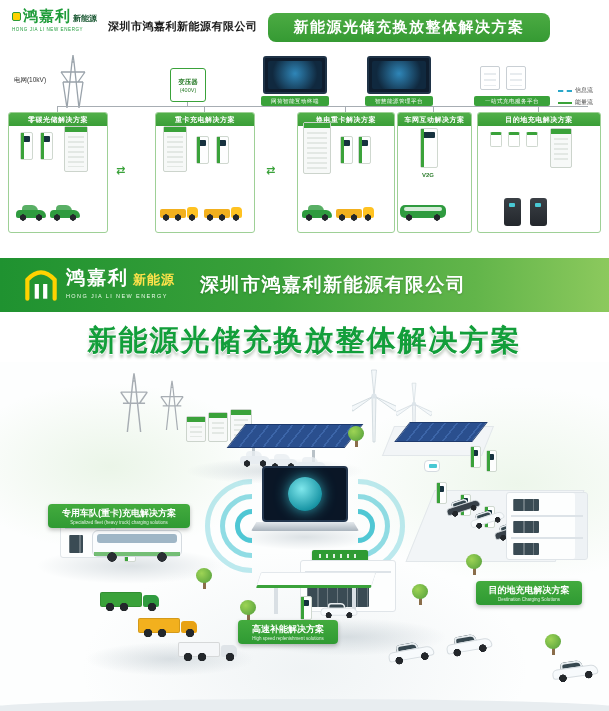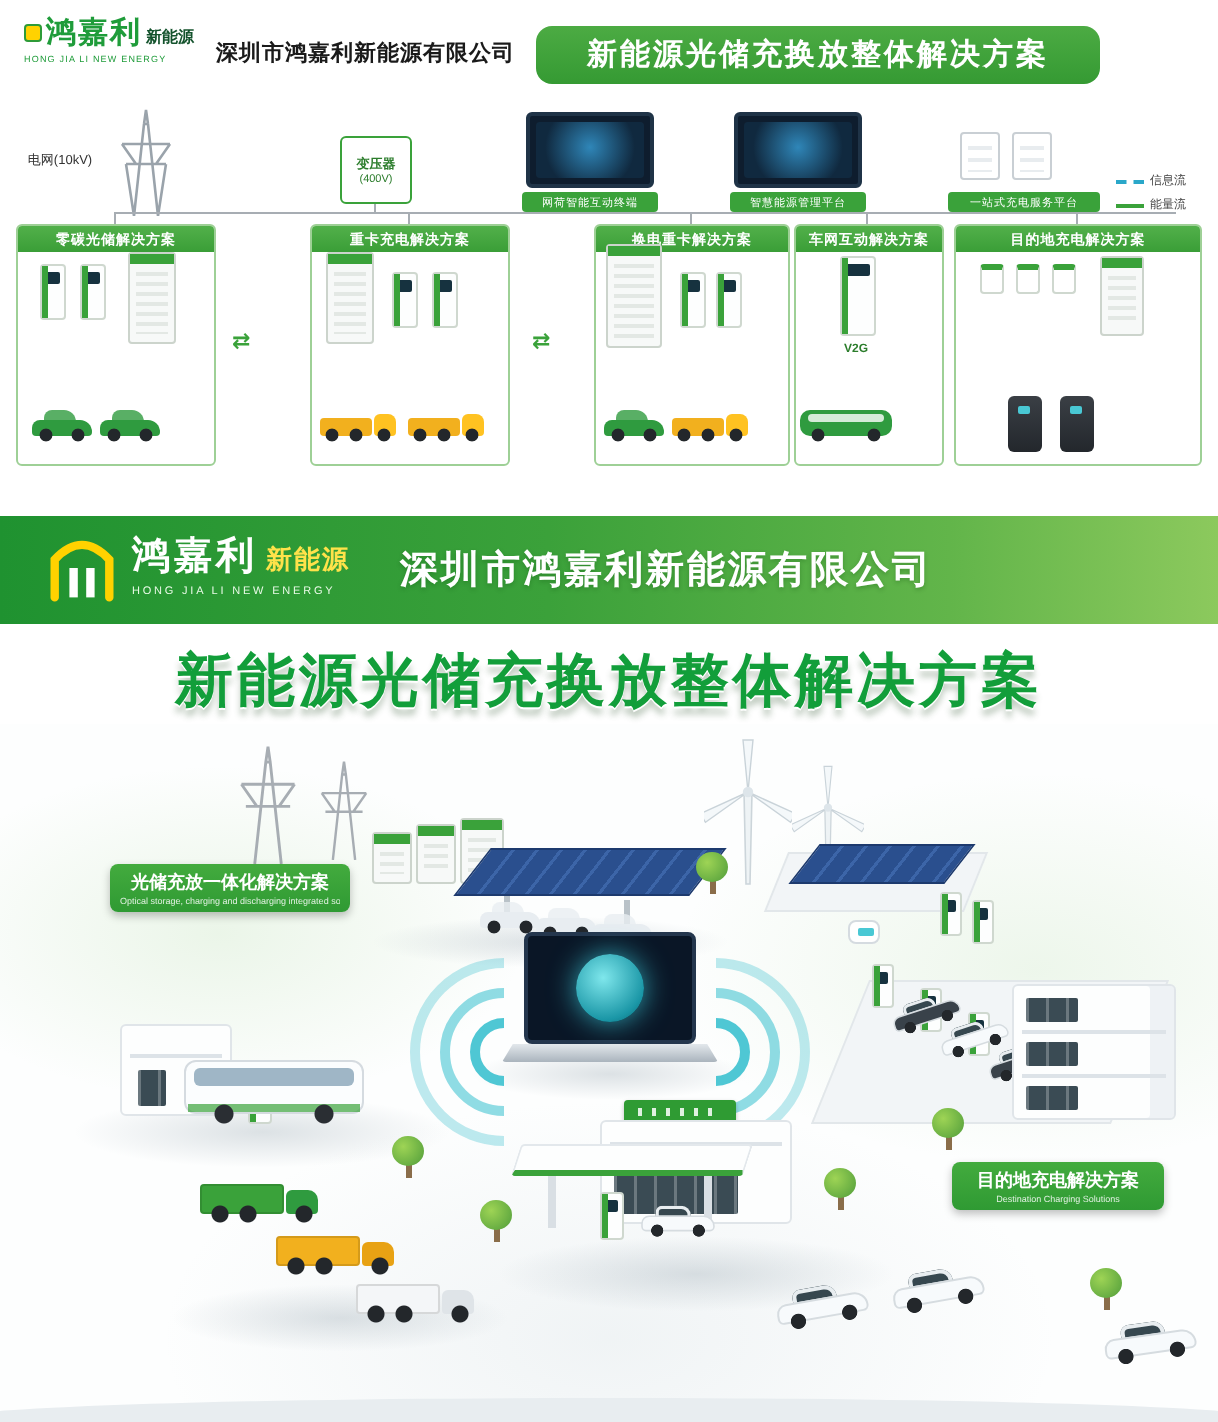--- a/index.html
+++ b/index.html
@@ -423,23 +423,27 @@
         <span class="bd"></span>
       </div>
 
     <div class="tree" style="left:196px;top:206px"></div>
     <div class="tree" style="left:240px;top:238px"></div>
     <div class="tree" style="left:412px;top:222px"></div>
     <div class="tree" style="left:466px;top:192px"></div>
     <div class="tree" style="left:348px;top:64px"></div>
     <div class="tree" style="left:545px;top:272px"></div>
 
-    <div class="chip" style="left:55px;top:70px;width:120px">
-      <div class="chip-zh">光储充放一体化解决方案</div>
-      <div class="chip-en">Optical storage, charging and discharging integrated solutions</div>
+    <div class="chip" style="left:48px;top:142px;width:142px">
+      <div class="chip-zh">专用车队(重卡)充电解决方案</div>
+      <div class="chip-en">Specialized fleet (heavy truck) charging solutions</div>
+    </div>
+    <div class="chip" style="left:238px;top:258px;width:100px">
+      <div class="chip-zh">高速补能解决方案</div>
+      <div class="chip-en">High speed replenishment solutions</div>
     </div>
     <div class="chip" style="left:476px;top:219px;width:106px">
       <div class="chip-zh">目的地充电解决方案</div>
       <div class="chip-en">Destination Charging Solutions</div>
     </div>
 
     <div class="ground-strip"></div>
   </section>
 </div>
 

